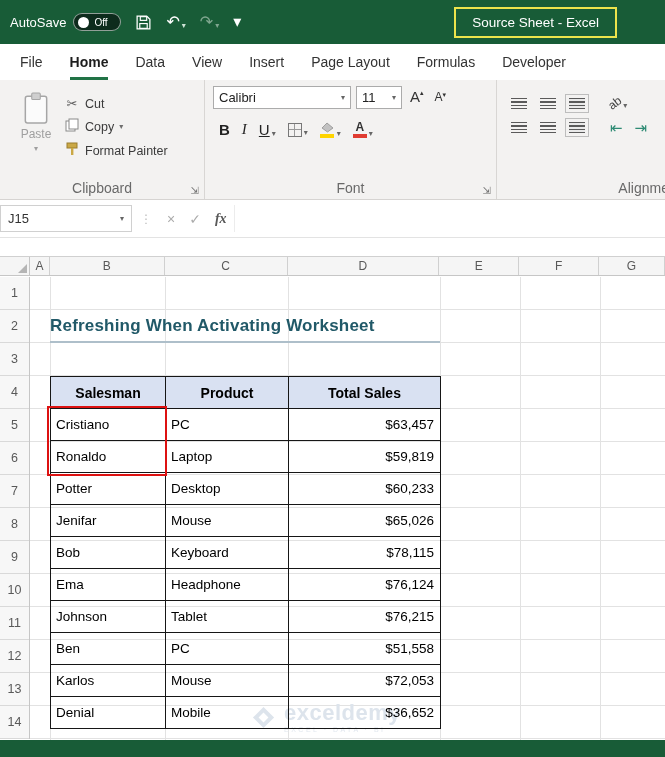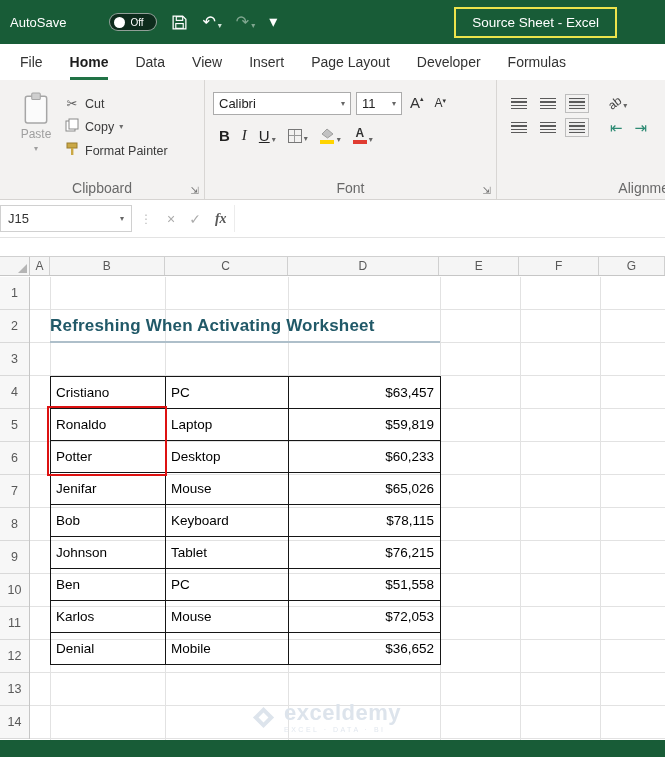--- a/index.html
+++ b/index.html
@@ -3,21 +3,21 @@
 <meta charset="utf-8">
 <style>
   * { margin:0; padding:0; box-sizing:border-box; }
   body { font-family:"Liberation Sans", sans-serif; background:#fff; }
   .app { position:relative; width:665px; height:757px; overflow:hidden; background:#701a75; }
 
   
   .titlebar { height:44px; background:#185c37; display:flex; align-items:center; padding:0 10px; gap:14px; color:#fff; }
   .autosave { display:flex; align-items:center; gap:7px; }
   .as-label { font-size:13px; }
-  .pill { width:48px; height:18px; border-radius:9px; background:#0d2b1c; border:1px solid rgba(255,255,255,.55); display:flex; align-items:center; gap:5px; padding:0 4px; cursor:pointer;margin-left:36px; }
+  .pill { width:48px; height:18px; border-radius:9px; background:#0d2b1c; border:1px solid rgba(255,255,255,.55); display:flex; align-items:center; gap:5px; padding:0 4px; cursor:pointer; }
   .knob { width:11px; height:11px; border-radius:50%; background:#fff; }
   .pill-text { font-size:10px; color:#fff; }
   .qat-btn { display:flex; align-items:flex-end; gap:2px; font-size:16px; line-height:1; cursor:pointer; color:#fff; }
   .qat-btn .mini { font-size:8px; color:#cfe3d7; }
   .qat-btn.disabled { color:#7fa68f; }
   .qat-btn.disabled .mini { color:#7fa68f; }
   .title-box { margin-left:auto; margin-right:38px; border:2px solid #ece44c; padding:6px 16px; font-size:13.5px; color:#fff; white-space:nowrap; }
 
   
   .ribbon-tabs { height:36px; background:#fff; display:flex; align-items:stretch; padding-left:20px; gap:27px; }
@@ -33,21 +33,21 @@
   .rgroup.clipboard { width:205px; display:flex; }
   .paste-btn { width:56px; display:flex; flex-direction:column; align-items:center; gap:3px; padding-top:6px; cursor:pointer; }
   .paste-label { font-size:12px; color:#9f9f9f; }
   .paste-btn .mini { font-size:8px; color:#9f9f9f; }
   .clip-col { display:flex; flex-direction:column; gap:7px; padding-top:10px; }
   .small-btn { display:flex; align-items:center; gap:5px; font-size:12.5px; color:#3b3b3b; cursor:pointer; white-space:nowrap; }
   .small-btn .ic { width:16px; text-align:center; color:#5f5f5f; font-size:13px; }
   .small-btn .mini { font-size:8px; color:#6e6e6e; }
 
   .rgroup.fontg { width:292px; }
-  .font-row1 { display:flex; align-items:center; gap:5px; margin-top:6px; }
+  .font-row1 { display:flex; align-items:center; gap:5px; margin-top:0; }
   .combo { height:23px; background:#fff; border:1px solid #ababab; display:flex; align-items:center; justify-content:space-between; padding:0 5px; font-size:13px; color:#222; cursor:pointer; }
   .combo.family { width:138px; }
   .combo.size { width:46px; }
   .combo .mini { font-size:8px; color:#666; }
   .fbtn { display:flex; align-items:flex-start; font-size:15px; color:#333; cursor:pointer; padding:0 3px; line-height:1.1; }
   .fbtn sup { font-size:7px; margin-top:0; }
   .font-row2 { display:flex; align-items:center; gap:12px; margin-top:12px; padding-left:6px; }
   .tbtn { display:flex; align-items:flex-end; gap:2px; cursor:pointer; color:#222; }
   .tbtn .b { font-weight:700; font-size:15px; }
   .tbtn .i { font-style:italic; font-family:"Liberation Serif",serif; font-size:15px; }
@@ -148,22 +148,22 @@
     </div>
   </div>
 
   <div class="ribbon-tabs">
     <span class="rtab">File</span>
     <span class="rtab active">Home</span>
     <span class="rtab">Data</span>
     <span class="rtab">View</span>
     <span class="rtab">Insert</span>
     <span class="rtab">Page Layout</span>
+    <span class="rtab">Formulas</span>
     <span class="rtab">Developer</span>
-    <span class="rtab">Formulas</span>
   </div>
 
   <div class="ribbon">
 
     <div class="rgroup clipboard">
       <div class="paste-btn">
         <svg width="26" height="32" viewBox="0 0 24 30">
             <rect x="2" y="4" width="20" height="25" rx="2" fill="#fbfbfb" stroke="#a6a6a6" stroke-width="1.4"></rect>
             <rect x="8" y="1" width="8" height="6" rx="1" fill="#cfcfcf" stroke="#a6a6a6"></rect>
           </svg>
@@ -335,20 +335,25 @@
       </span>
     </div>
 
     <table class="data-table">
       <colgroup>
           <col style="width:115px">
           <col style="width:123px">
           <col style="width:152px">
         </colgroup>
       <tbody>
+          <tr>
+        <th>Salesman</th>
+        <th>Product</th>
+        <th>Total Sales</th>
+      </tr>
       <tr>
         <td class="c-name">Cristiano</td>
         <td class="c-prod">PC</td>
         <td class="c-sales">$63,457</td>
       </tr>
       <tr>
         <td class="c-name">Ronaldo</td>
         <td class="c-prod">Laptop</td>
         <td class="c-sales">$59,819</td>
       </tr>
@@ -361,20 +366,25 @@
         <td class="c-name">Jenifar</td>
         <td class="c-prod">Mouse</td>
         <td class="c-sales">$65,026</td>
       </tr>
       <tr>
         <td class="c-name">Bob</td>
         <td class="c-prod">Keyboard</td>
         <td class="c-sales">$78,115</td>
       </tr>
       <tr>
+        <td class="c-name">Ema</td>
+        <td class="c-prod">Headphone</td>
+        <td class="c-sales">$76,124</td>
+      </tr>
+      <tr>
         <td class="c-name">Johnson</td>
         <td class="c-prod">Tablet</td>
         <td class="c-sales">$76,215</td>
       </tr>
       <tr>
         <td class="c-name">Ben</td>
         <td class="c-prod">PC</td>
         <td class="c-sales">$51,558</td>
       </tr>
       <tr>

